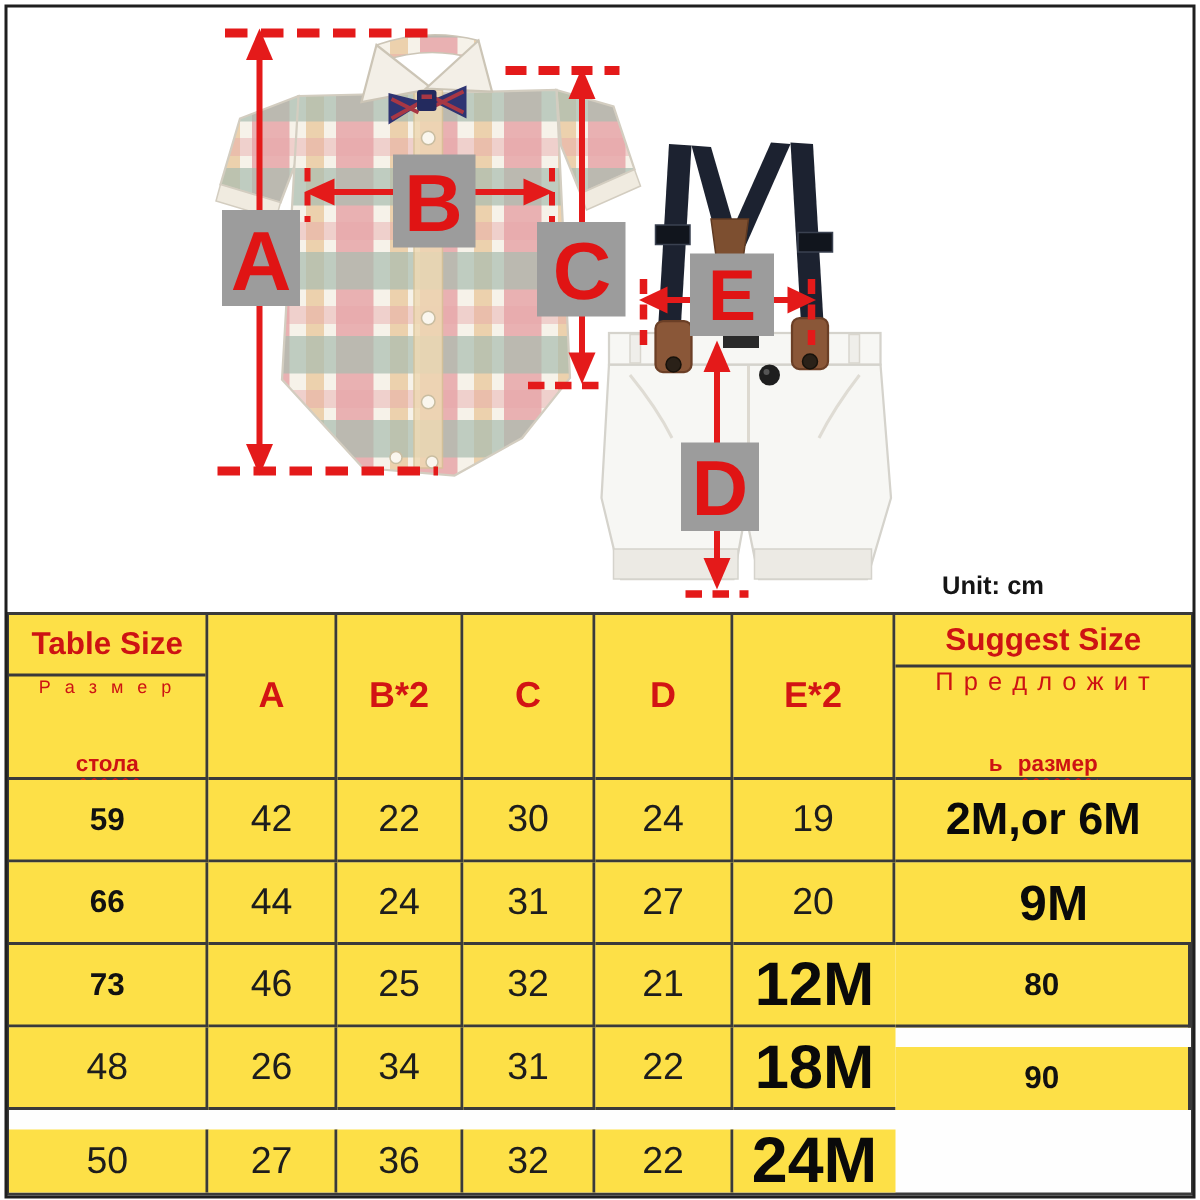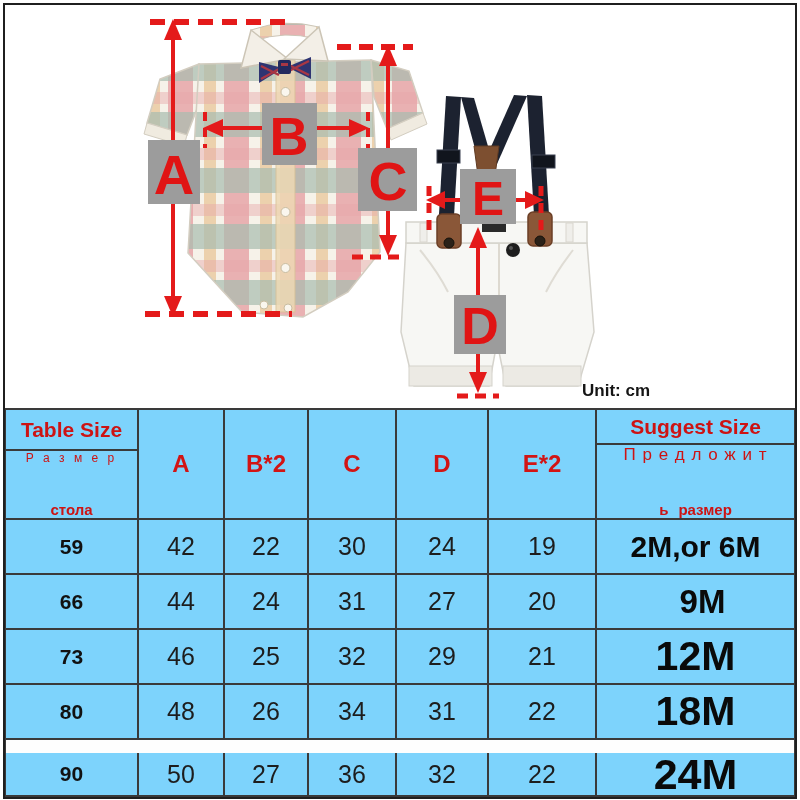--- a/index.html
+++ b/index.html
@@ -1,31 +1,31 @@
 <!DOCTYPE html>
 <html><head>
 <meta charset="utf-8">
 <style>
   html,body{margin:0;padding:0;background:#fff;}
   .page{position:relative;width:800px;height:800px;background:#fff;overflow:hidden;
         font-family:"Liberation Sans",sans-serif;}
   .page-border{position:absolute;left:3px;top:3px;width:790px;height:792px;
         border:2px solid #1f1f1f;pointer-events:none;z-index:40;}
   .diagram{position:absolute;left:4px;top:4px;z-index:5;}
-  .unit{position:absolute;left:582px;top:381px;font-size:17px;font-weight:bold;
+  .unit{position:absolute;left:628px;top:381px;font-size:17px;font-weight:bold;
         color:#151515;z-index:10;letter-spacing:0px;}
 
   
   .size-table{position:absolute;left:4px;top:408px;width:792px;height:389px;
         box-sizing:border-box;border:2px solid #3a3a3a;background:#fefefe;
         display:grid;z-index:20;
         grid-template-columns:133px 86px 84px 88px 92px 108px 197px;
         grid-template-rows:110px 55px 55px 55px 55px 55px;}
   .c{box-sizing:border-box;border-right:2px solid #3a3a3a;border-bottom:2px solid #3a3a3a;
-        display:flex;align-items:center;justify-content:center;background:#7dd3fc;}
+        display:flex;align-items:center;justify-content:center;background:#fde047;}
   .lastcol{border-right:none;}
   .lastrow{border-bottom:none;margin-top:13px;}
   .hsplit{flex-direction:column;align-items:stretch;justify-content:flex-start;padding:0;}
   .hs-top{height:53px;box-sizing:border-box;border-bottom:2px solid #3a3a3a;
         display:flex;align-items:center;justify-content:center;}
   .hs-bot{flex:1;display:flex;flex-direction:column;align-items:center;justify-content:center;gap:4px;}
   .th-en{font-size:21px;font-weight:bold;color:#cd1313;}
   .hletter{font-size:24px;font-weight:bold;color:#d21414;}
   .ru1{font-size:12px;color:#cd1313;letter-spacing:3px;white-space:nowrap;}
   .ru1.narrow{font-size:17px;letter-spacing:1px;}
@@ -205,21 +205,20 @@
     <div class="c num">24</div>
     <div class="c num">31</div>
     <div class="c num">27</div>
     <div class="c num">20</div>
     <div class="c sg sz1 lastcol">9M</div>
 
     <div class="c rowhead">73</div>
     <div class="c num">46</div>
     <div class="c num">25</div>
     <div class="c num">32</div>
-    <div class="c num">29</div>
     <div class="c num">21</div>
     <div class="c sg sz2 lastcol">12M</div>
 
     <div class="c rowhead">80</div>
     <div class="c num">48</div>
     <div class="c num">26</div>
     <div class="c num">34</div>
     <div class="c num">31</div>
     <div class="c num">22</div>
     <div class="c sg sz3 lastcol">18M</div>

